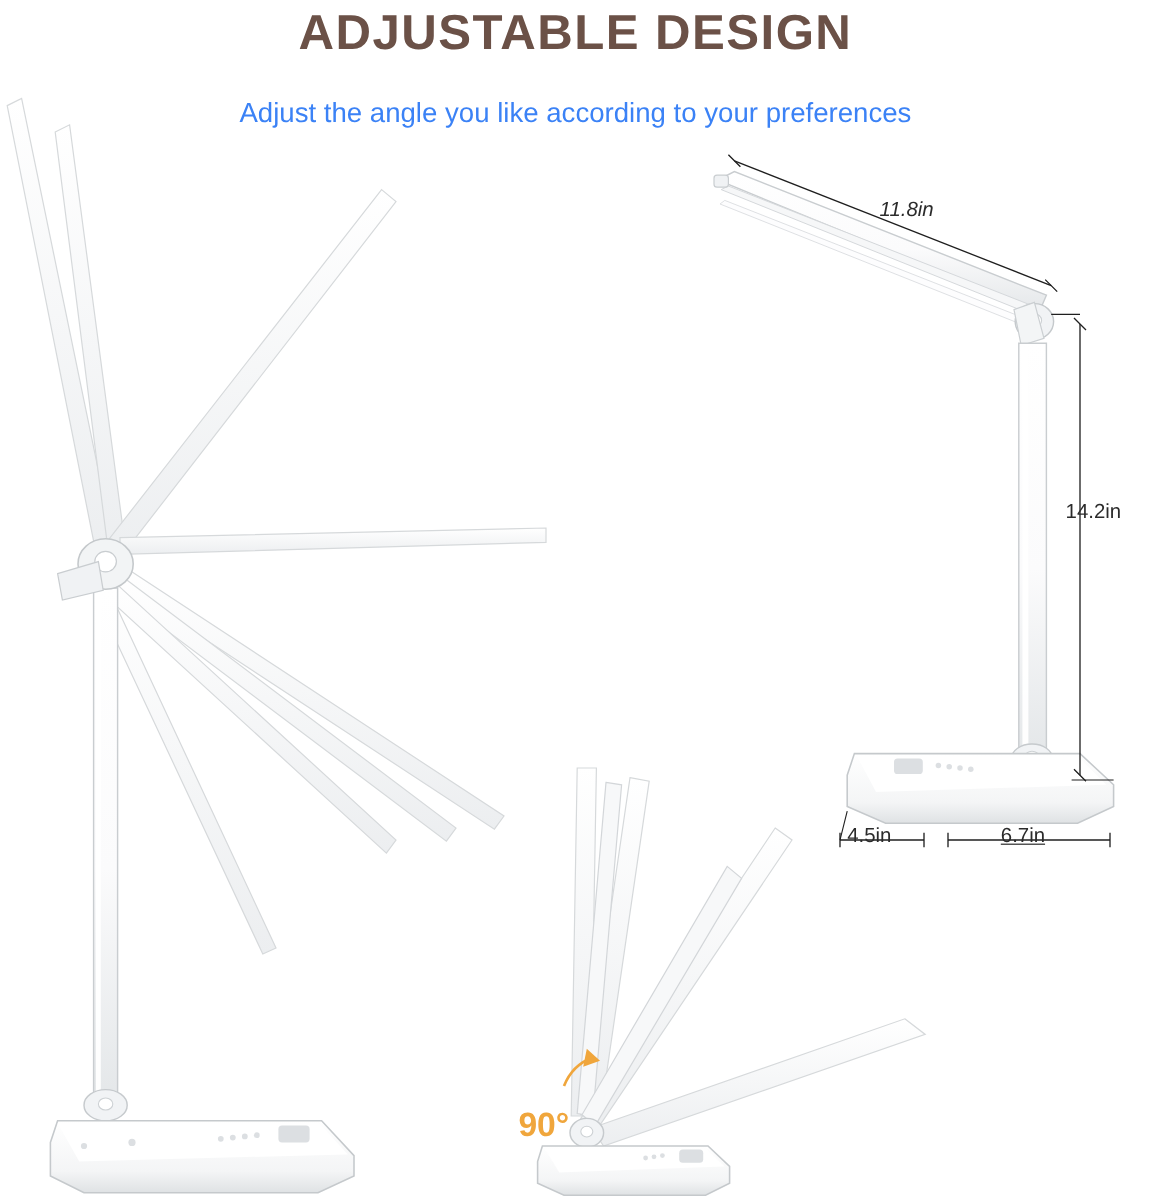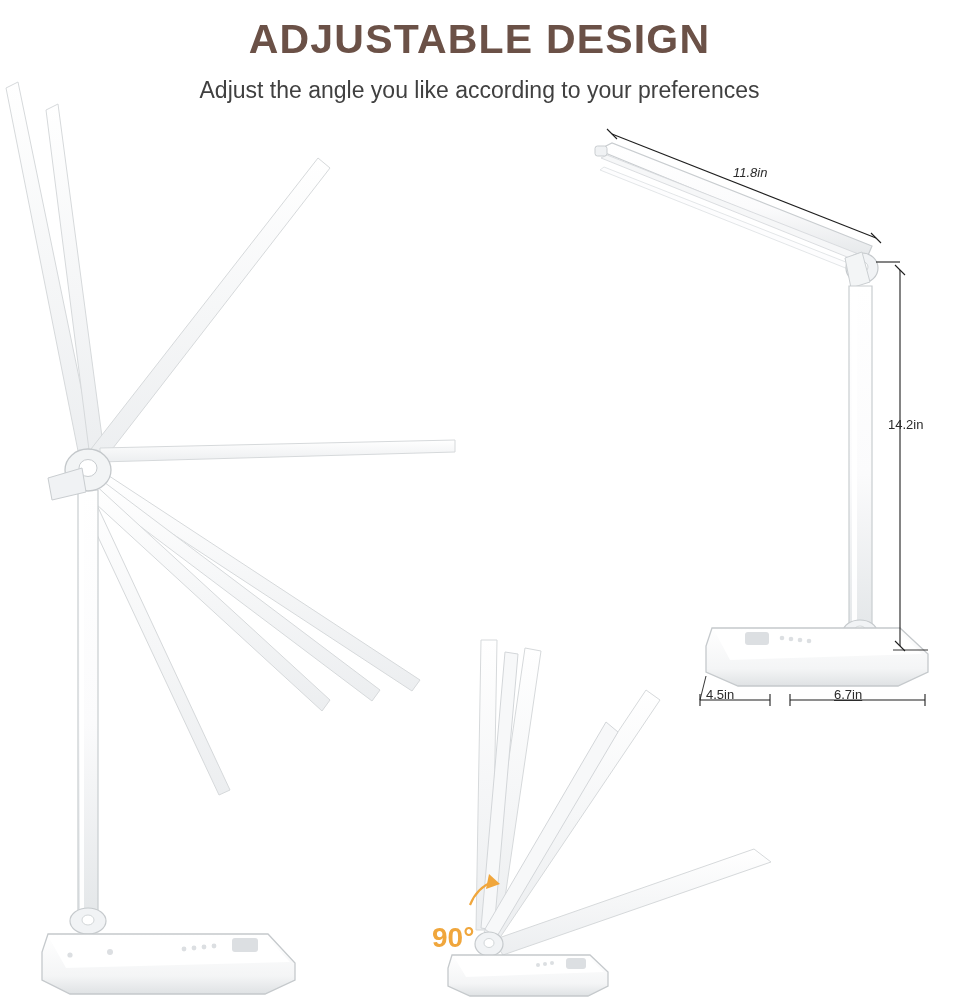--- a/index.html
+++ b/index.html
@@ -18,48 +18,48 @@
   
   #header {
     position: absolute;
     top: 0;
     left: 0;
     width: 959px;
     text-align: center;
   }
   #title {
     margin: 0;
-    padding-top: 16px;
+    padding-top: 4px;
     font-size: 41px;
     font-weight: bold;
     letter-spacing: 1.2px;
     color: #6b5147;
     font-family: "Liberation Sans", sans-serif;
   }
   #subtitle {
-    margin: 0;
+    margin: 16px;
     padding-top: 14px;
     font-size: 23px;
-    color: #404040;
+    color: #3b82f6;
     font-weight: normal;
     font-family: "Liberation Sans", sans-serif;
   }
 
   
   #canvas {
     position: absolute;
     top: 0;
     left: 0;
     width: 959px;
     height: 1000px;
   }
 
   .dim-label {
     position: absolute;
-    font-size: 13px;
+    font-size: 17px;
     color: #2b2b2b;
     font-family: "Liberation Sans", sans-serif;
     white-space: nowrap;
   }
   .dim-italic {
     font-style: italic;
   }
   #angle-label {
     position: absolute;
     font-size: 28px;

